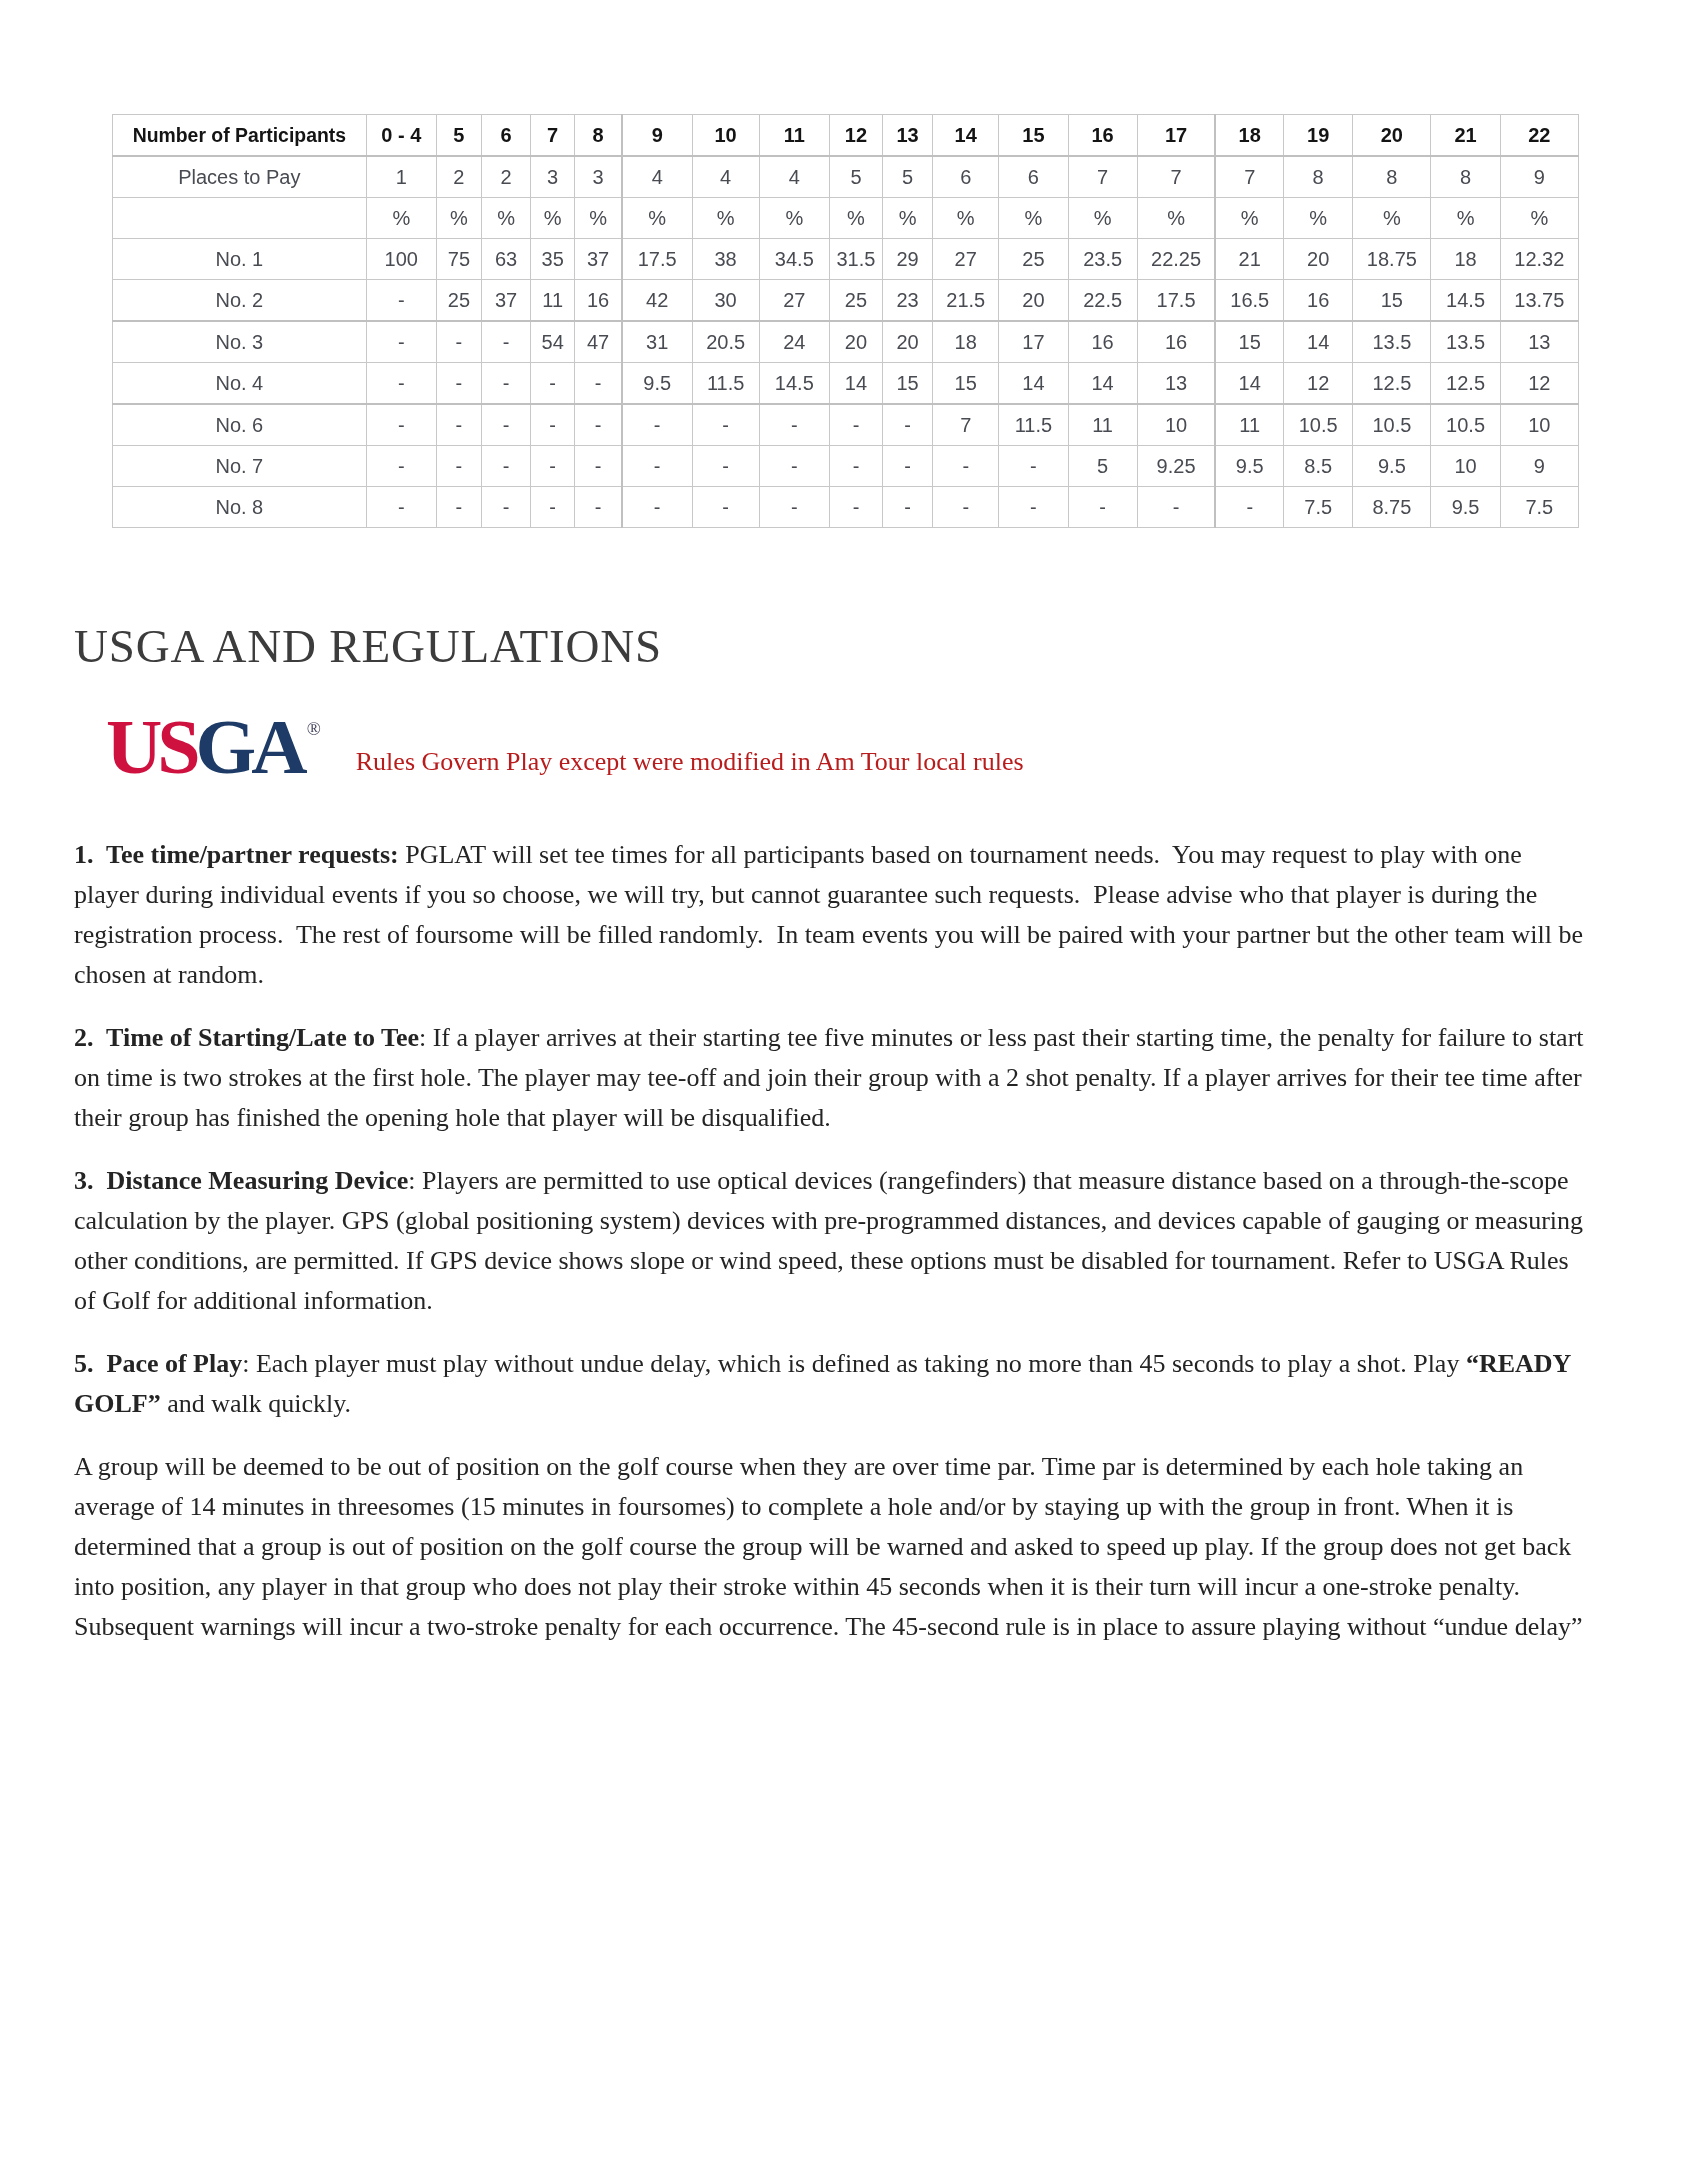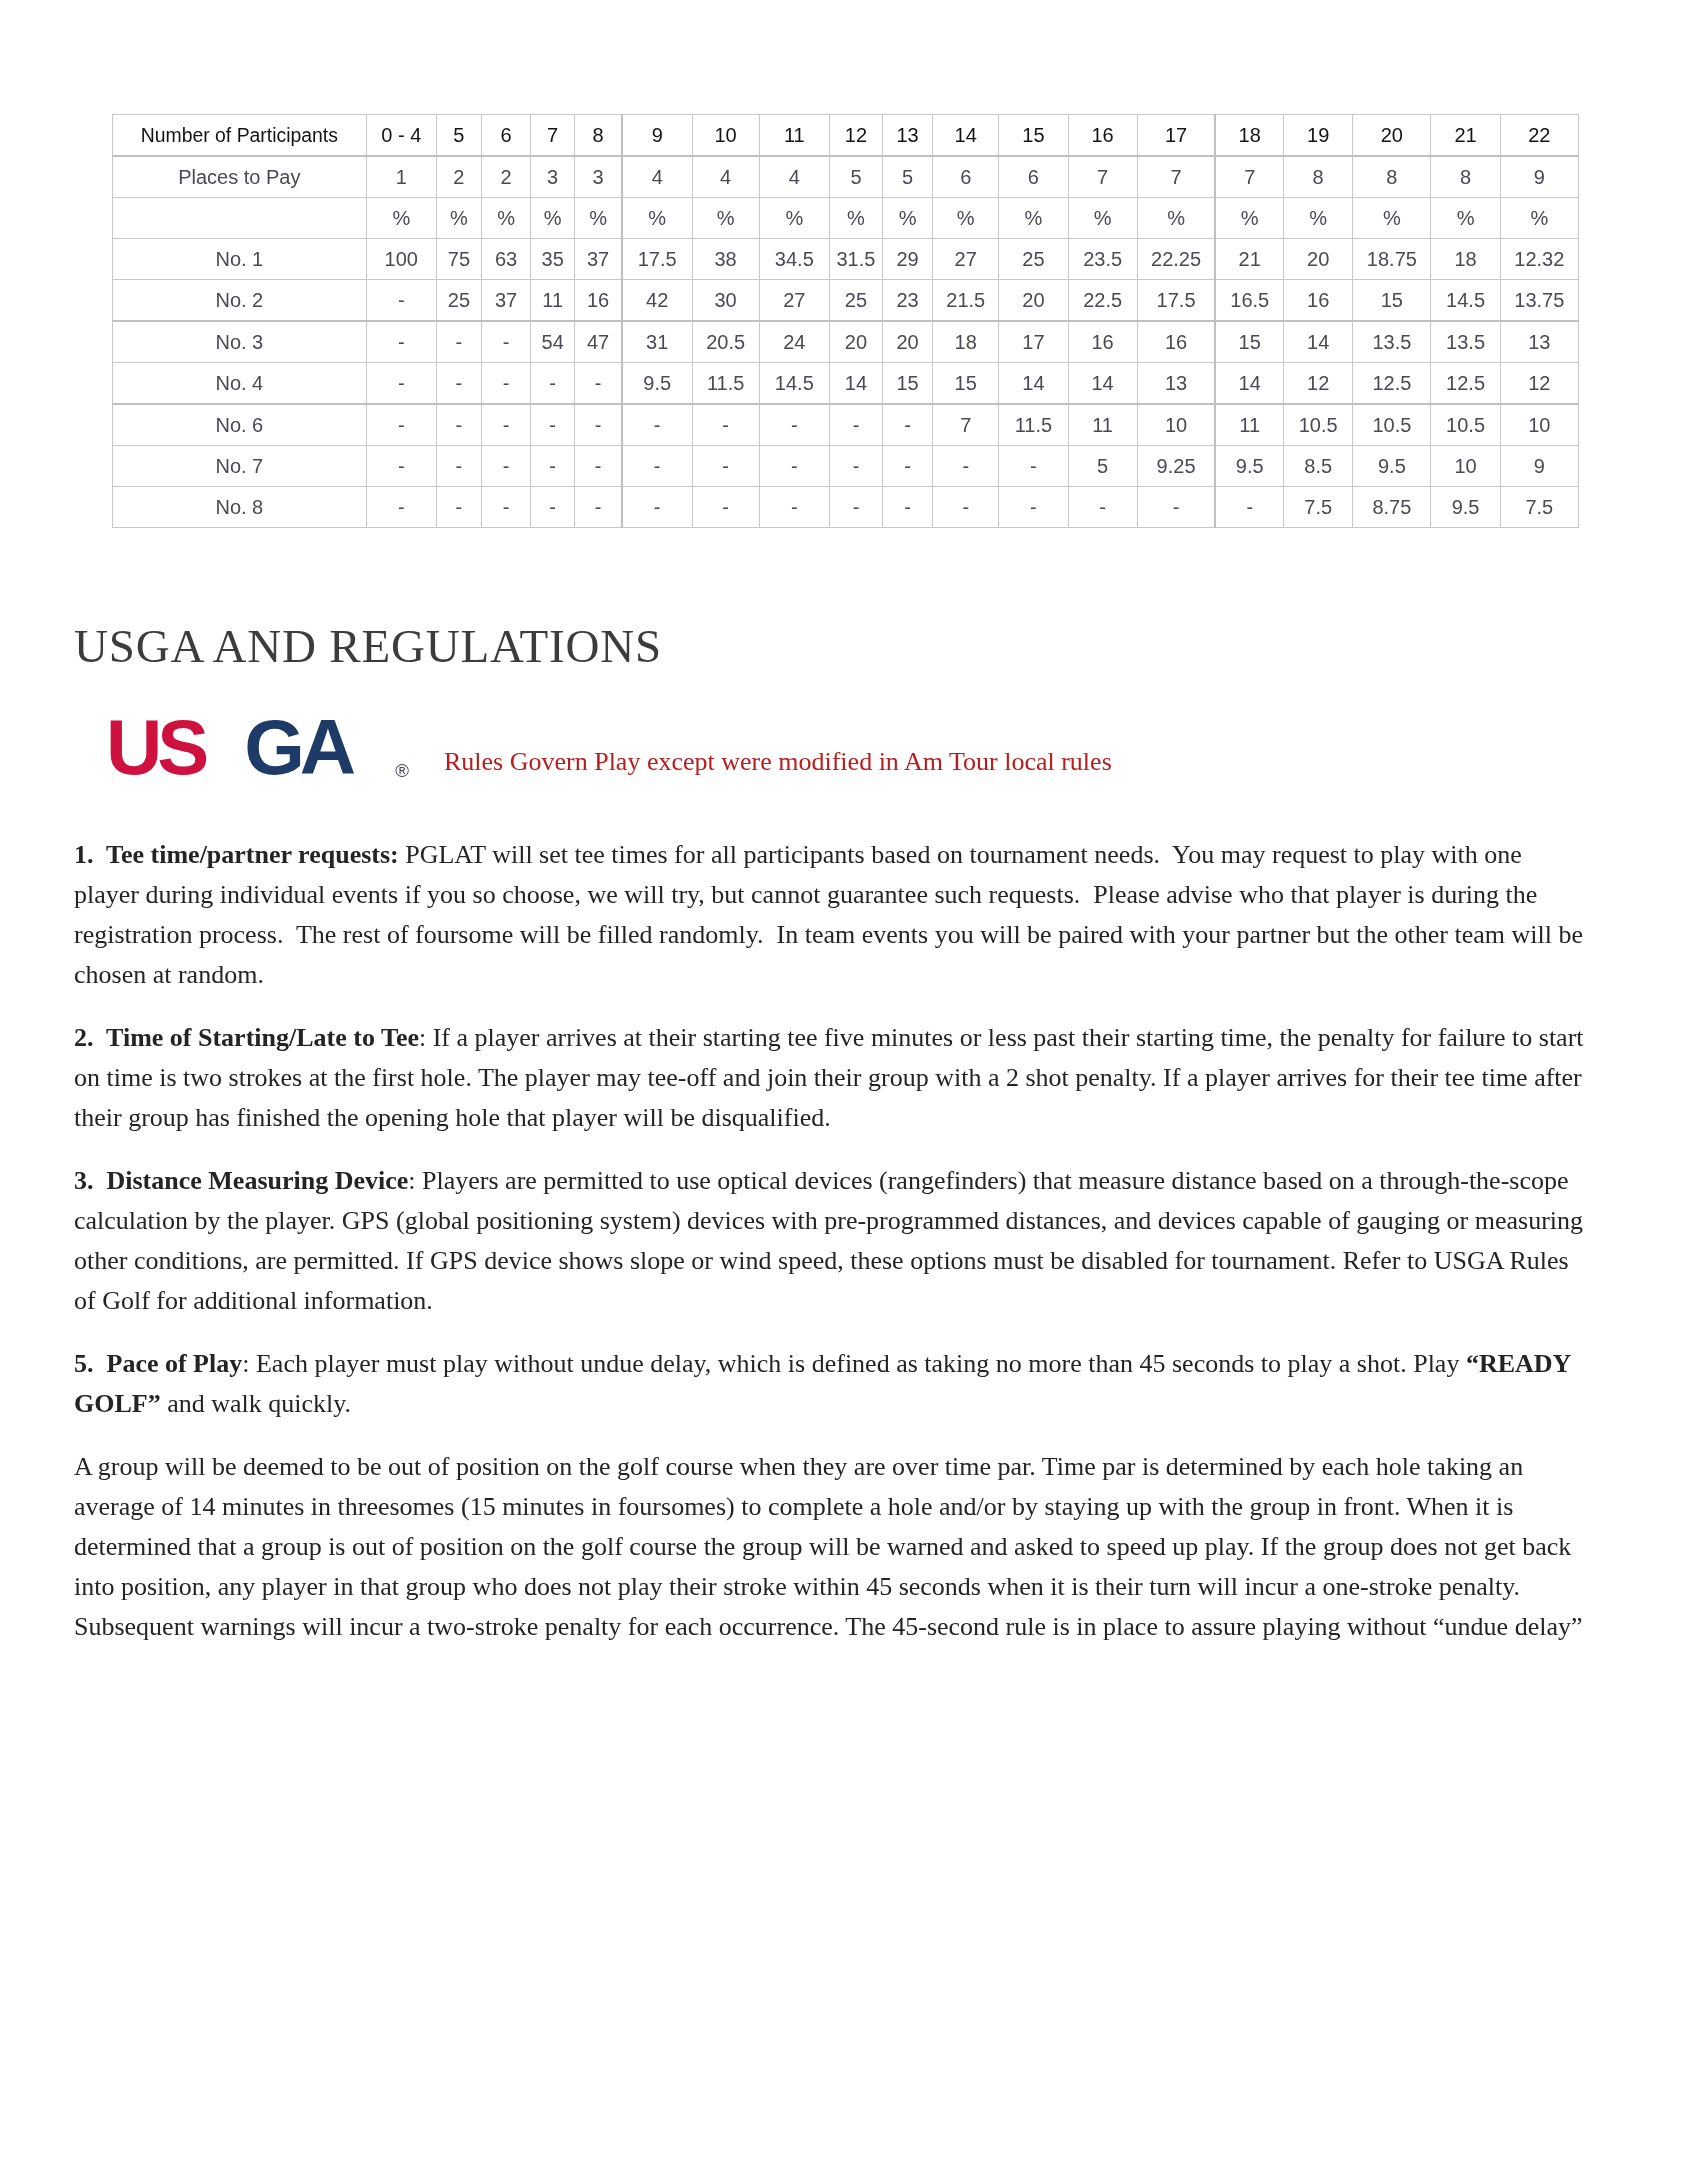--- a/index.html
+++ b/index.html
@@ -16,41 +16,41 @@
     font-family:"Liberation Sans", sans-serif;
     font-size:20px; color:#494b52;
     border:1.7px solid #bdbdbd;
   }
   table.payout th, table.payout td {
     border:0.8px solid #c8c8c8;
     height:40px; text-align:center; vertical-align:middle;
     padding:0 1.7px; overflow:hidden; white-space:nowrap;
   }
   table.payout thead th {
-    color:#141414; font-weight:normal;
+    color:#141414; font-weight:bold;
     border-bottom:2.5px double #c0c0c0;
   }
   table.payout th.toplabel { font-size:19.4px; }
   table.payout tr.tk-t td { border-top:2.5px double #c0c0c0; }
   table.payout td.tk-l, table.payout th.tk-l { border-left:2.5px double #c0c0c0; }
 
   
   h1.heading {
     margin:91px 0 0 74px;
     font-family:"Liberation Serif", serif;
     font-weight:normal; font-size:47px; line-height:1.15;
     color:#3c3c3c; letter-spacing:0.8px;
   }
 
   
   .logo-row { display:flex; align-items:flex-end; margin:44px 0 0 106px; }
   .usga {
-    font-family:Liberation Sans, sans-serif; font-weight:bold;
+    font-family:Liberation Serif, serif; font-weight:bold;
     font-size:78px; line-height:0.78; letter-spacing:-0.065em;
-    display:flex; align-items:flex-end; white-space:nowrap;gap:40px;
+    display:flex; align-items:flex-start; white-space:nowrap;
   }
   .usga .us { color:#cf1140; }
   .usga .ga { color:#1d3b66; }
   .usga .reg {
     font-size:18.6px; font-weight:normal; color:#45455e;
     letter-spacing:0; line-height:1; margin-left:4.2px; transform:translateY(2.5px);
   }
   .tagline {
     font-family:"Liberation Serif", serif; font-size:26px; color:#b91c1c;
     margin-left:35px; padding-bottom:0.8px; white-space:nowrap;

